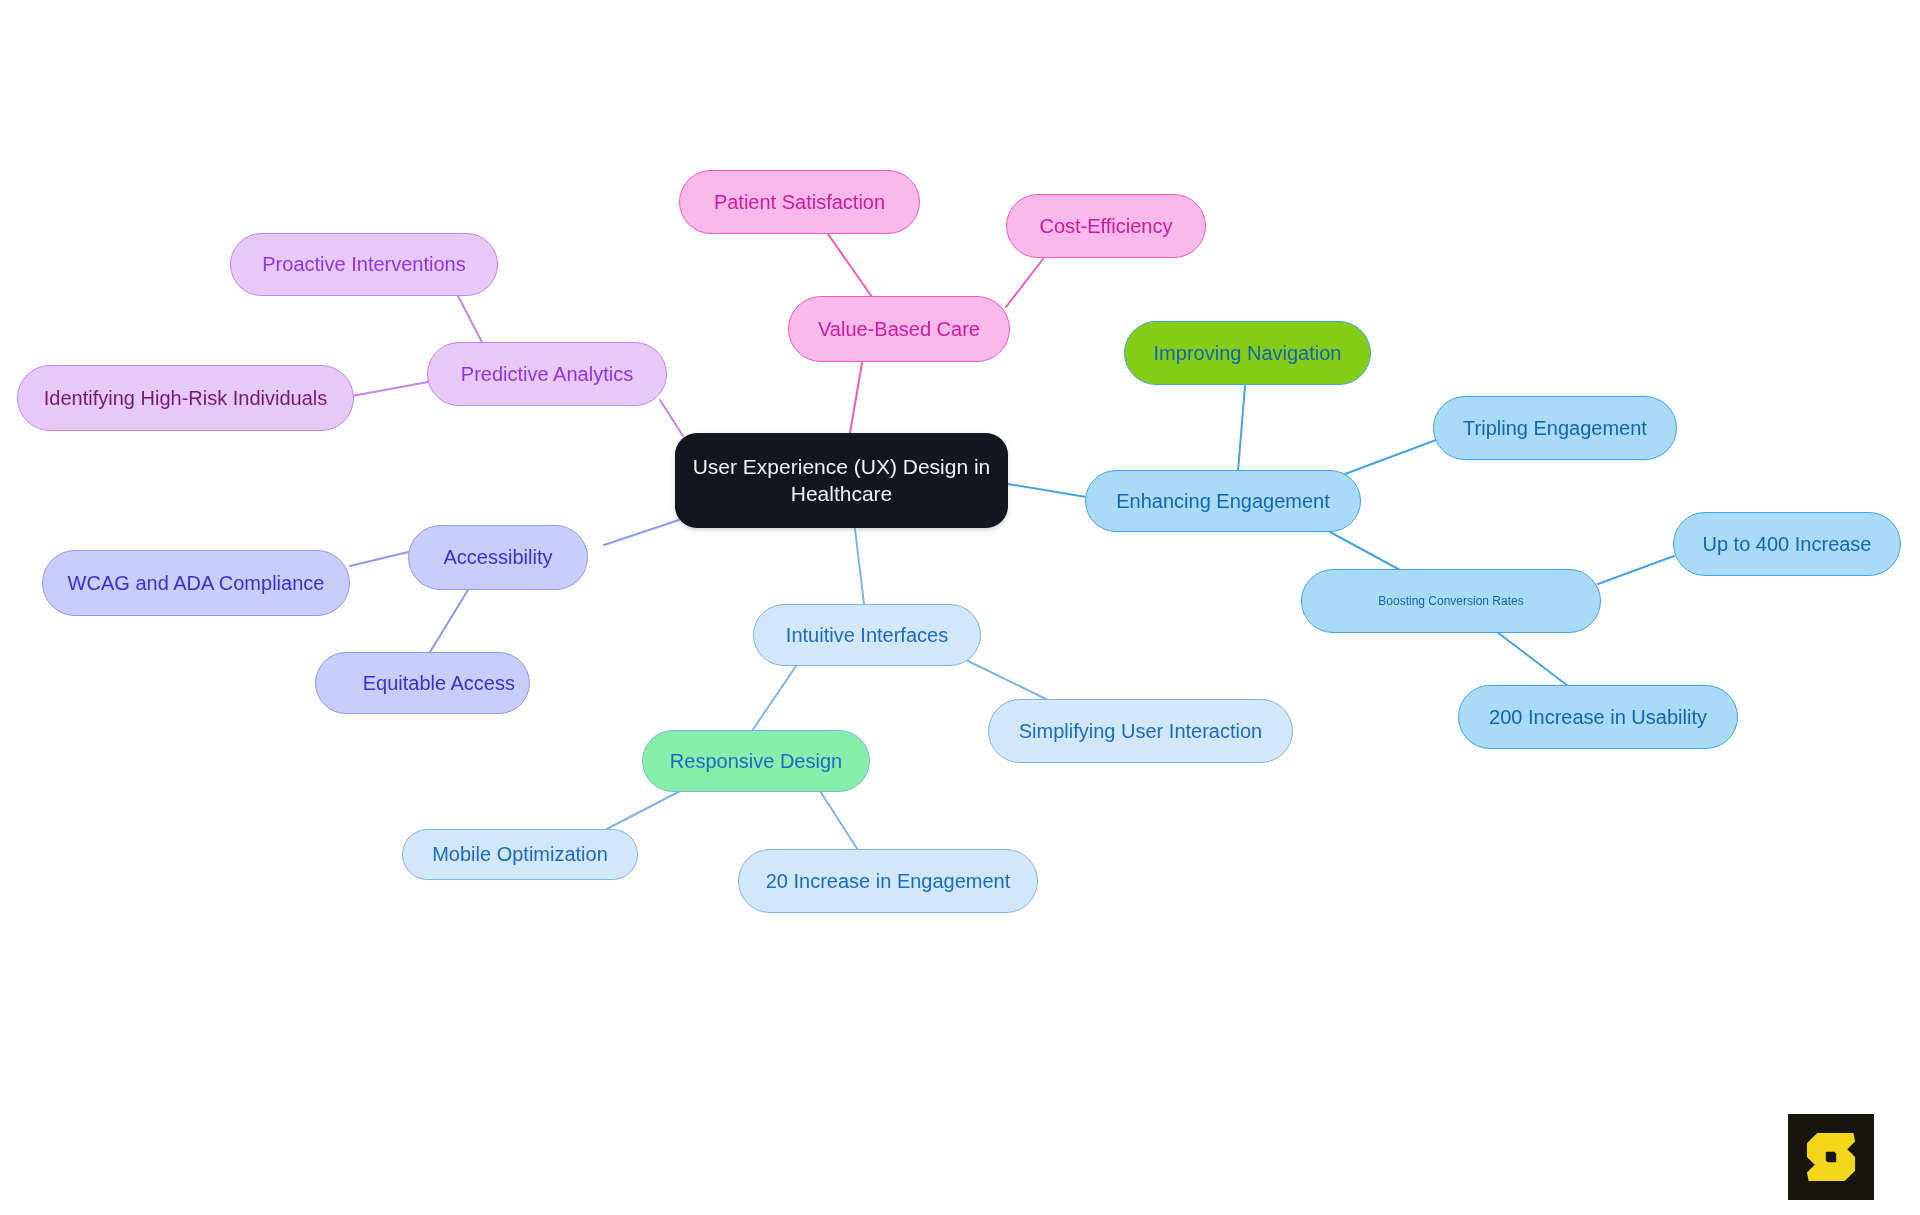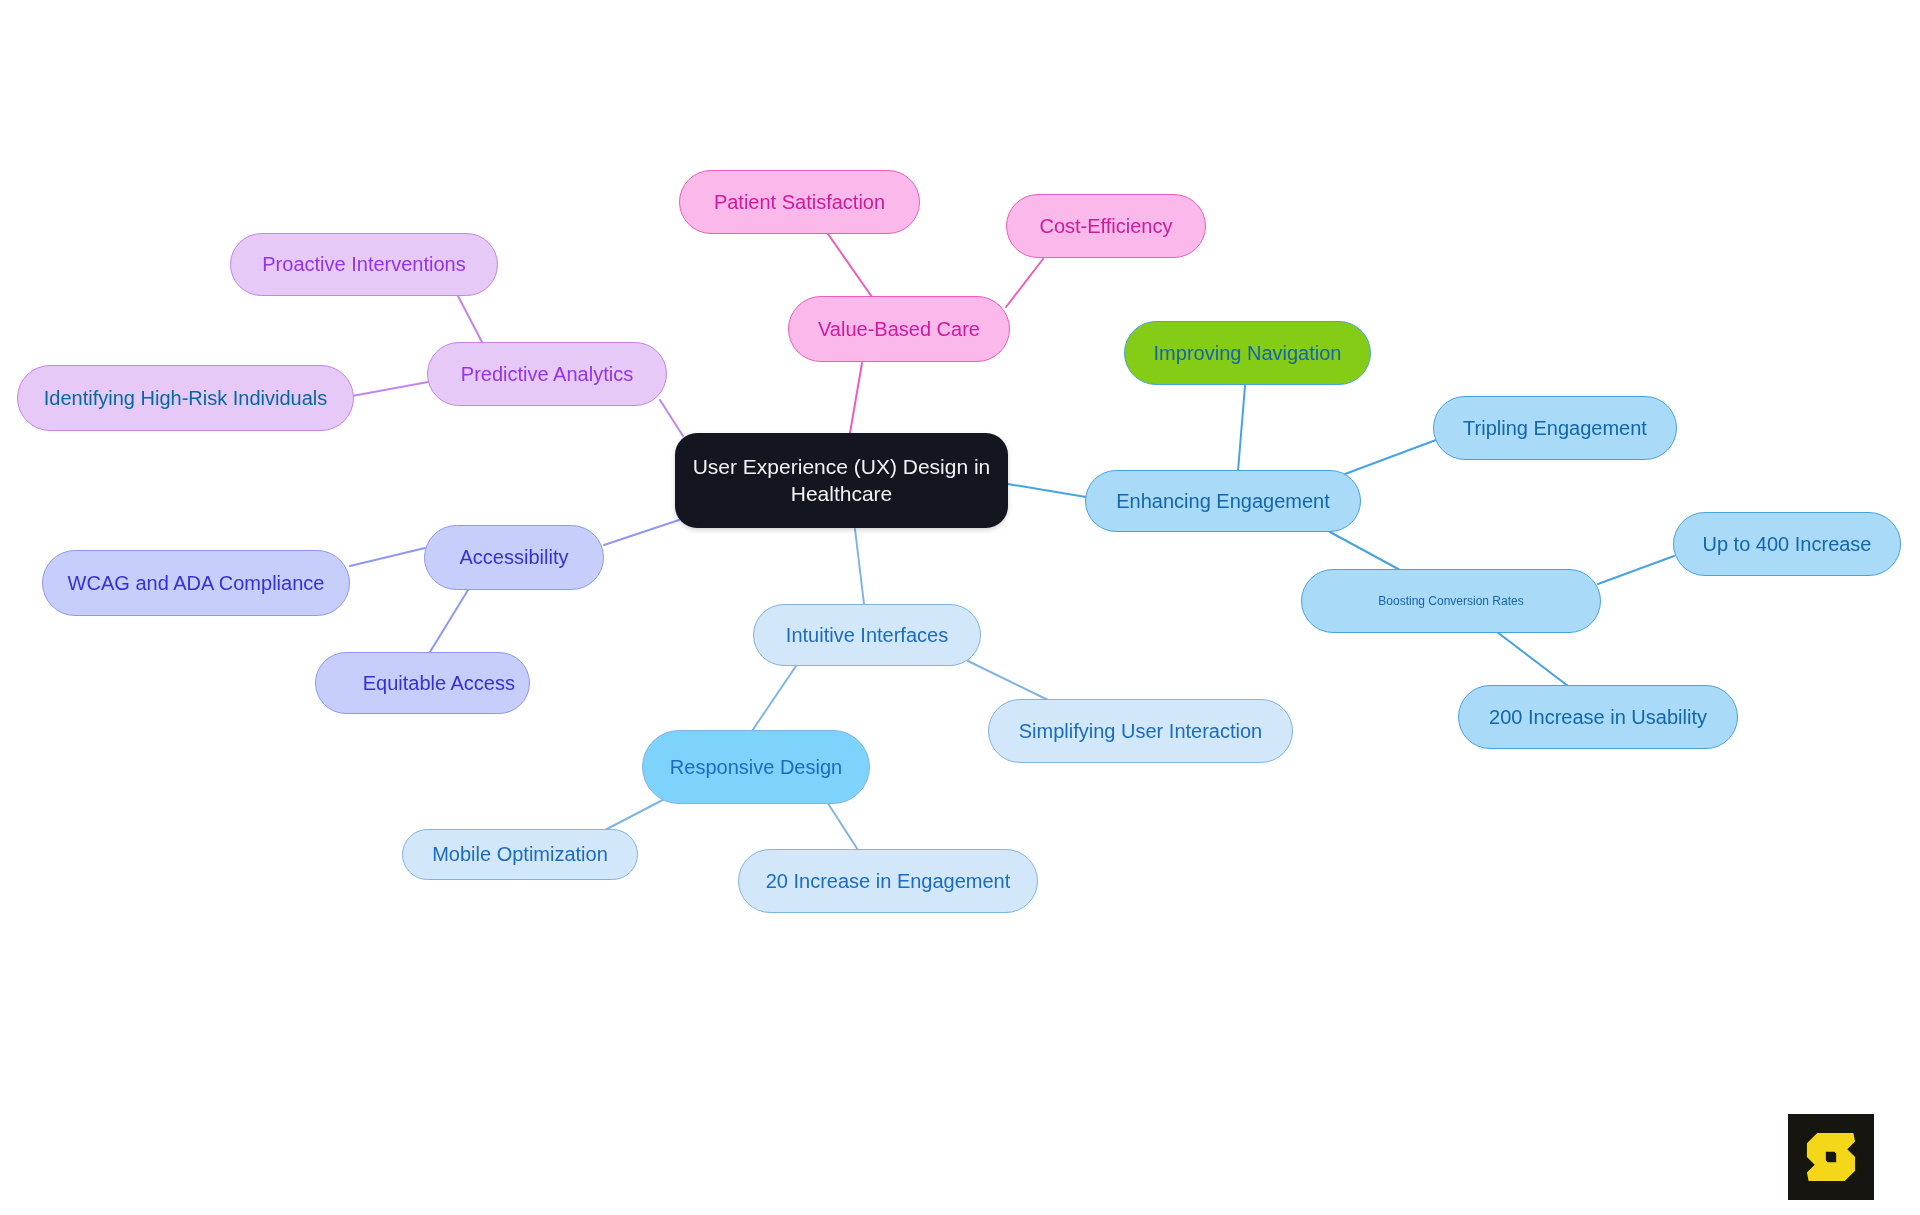--- a/index.html
+++ b/index.html
@@ -85,33 +85,33 @@
   <div id="nodes-layer">
       <div class="node root" style="left: 675px; top: 433px; width: 333px; height: 95px; background: rgb(20, 22, 31); border-color: rgb(20, 22, 31); color: rgb(242, 242, 244); font-size: 21px;">
         <span class="node-label">User Experience (UX) Design in Healthcare</span>
       </div>
       <div class="node" style="left: 427px; top: 342px; width: 240px; height: 64px; background: rgb(230, 201, 247); border-color: rgb(197, 132, 236); color: rgb(147, 51, 234); font-size: 20px;">
         <span class="node-label">Predictive Analytics</span>
       </div>
       <div class="node" style="left: 230px; top: 233px; width: 268px; height: 63px; background: rgb(230, 201, 247); border-color: rgb(197, 132, 236); color: rgb(147, 51, 234); font-size: 20px;">
         <span class="node-label">Proactive Interventions</span>
       </div>
-      <div class="node" style="left: 17px; top: 365px; width: 337px; height: 66px; background: rgb(230, 201, 247); border-color: rgb(197, 132, 236); color: #0369a1; font-size: 20px;">
+      <div class="node" style="left: 17px; top: 365px; width: 337px; height: 66px; background: rgb(230, 201, 247); border-color: rgb(197, 132, 236); color: #701a75; font-size: 20px;">
         <span class="node-label">Identifying High-Risk Individuals</span>
       </div>
       <div class="node" style="left: 788px; top: 296px; width: 222px; height: 66px; background: rgb(251, 184, 234); border-color: rgb(239, 92, 189); color: rgb(208, 26, 156); font-size: 20px;">
         <span class="node-label">Value-Based Care</span>
       </div>
       <div class="node" style="left: 679px; top: 170px; width: 241px; height: 64px; background: rgb(251, 184, 234); border-color: rgb(239, 92, 189); color: rgb(208, 26, 156); font-size: 20px;">
         <span class="node-label">Patient Satisfaction</span>
       </div>
       <div class="node" style="left: 1006px; top: 194px; width: 200px; height: 64px; background: rgb(251, 184, 234); border-color: rgb(239, 92, 189); color: rgb(208, 26, 156); font-size: 20px;">
         <span class="node-label">Cost-Efficiency</span>
       </div>
-      <div class="node" style="left: 424px; top: 525px; width: 180px; height: 65px; background: rgb(200, 206, 251); border-color: rgb(141, 152, 240); color: rgb(55, 48, 212); font-size: 20px; align-items: center;">
+      <div class="node" style="left: 408px; top: 525px; width: 180px; height: 65px; background: rgb(200, 206, 251); border-color: rgb(141, 152, 240); color: rgb(55, 48, 212); font-size: 20px; align-items: center;">
         <span class="node-label">Accessibility</span>
       </div>
       <div class="node" style="left: 42px; top: 550px; width: 308px; height: 66px; background: rgb(200, 206, 251); border-color: rgb(141, 152, 240); color: rgb(55, 48, 212); font-size: 20px;">
         <span class="node-label">WCAG and ADA Compliance</span>
       </div>
       <div class="node" style="left: 315px; top: 652px; width: 215px; height: 62px; background: rgb(200, 206, 251); border-color: rgb(141, 152, 240); color: rgb(55, 48, 212); font-size: 20px; justify-content: flex-end;">
         <span class="node-label">Equitable Access</span>
       </div>
       <div class="node" style="left: 1085px; top: 470px; width: 276px; height: 62px; background: rgb(169, 218, 248); border-color: rgb(69, 163, 226); color: rgb(19, 102, 172); font-size: 20px;">
         <span class="node-label">Enhancing Engagement</span>
@@ -130,21 +130,21 @@
       </div>
       <div class="node" style="left: 1458px; top: 685px; width: 280px; height: 64px; background: rgb(169, 218, 248); border-color: rgb(69, 163, 226); color: rgb(19, 102, 172); font-size: 20px;">
         <span class="node-label">200 Increase in Usability</span>
       </div>
       <div class="node" style="left: 753px; top: 604px; width: 228px; height: 62px; background: rgb(210, 231, 250); border-color: rgb(128, 180, 226); color: rgb(26, 108, 192); font-size: 20px;">
         <span class="node-label">Intuitive Interfaces</span>
       </div>
       <div class="node" style="left: 988px; top: 699px; width: 305px; height: 64px; background: rgb(210, 231, 250); border-color: rgb(128, 180, 226); color: rgb(26, 108, 192); font-size: 20px;">
         <span class="node-label">Simplifying User Interaction</span>
       </div>
-      <div class="node" style="left: 642px; top: 730px; width: 228px; height: 74px; background: #7dd3fc; border-color: rgb(128, 180, 226); color: rgb(26, 108, 192); font-size: 20px;">
+      <div class="node" style="left: 642px; top: 730px; width: 228px; height: 62px; background: #86efac; border-color: rgb(128, 180, 226); color: rgb(26, 108, 192); font-size: 20px;">
         <span class="node-label">Responsive Design</span>
       </div>
       <div class="node" style="left: 402px; top: 829px; width: 236px; height: 51px; background: rgb(210, 231, 250); border-color: rgb(128, 180, 226); color: rgb(26, 108, 192); font-size: 20px;">
         <span class="node-label">Mobile Optimization</span>
       </div>
       <div class="node" style="left: 738px; top: 849px; width: 300px; height: 64px; background: rgb(210, 231, 250); border-color: rgb(128, 180, 226); color: rgb(26, 108, 192); font-size: 20px;">
         <span class="node-label">20 Increase in Engagement</span>
       </div>
     </div>
 

